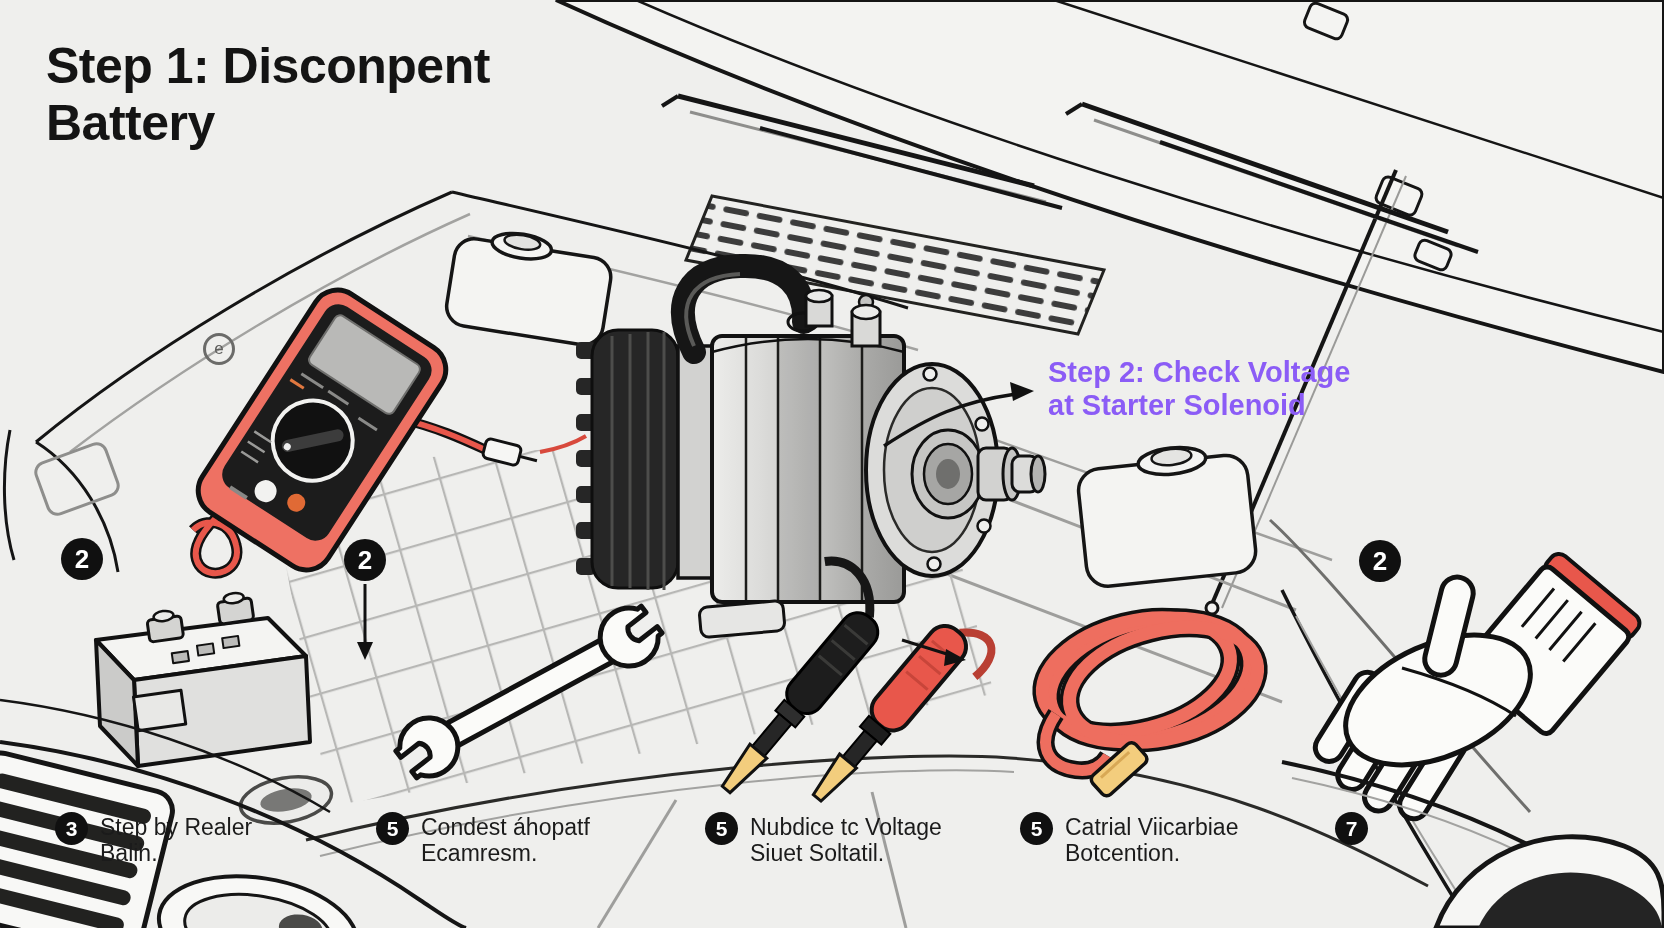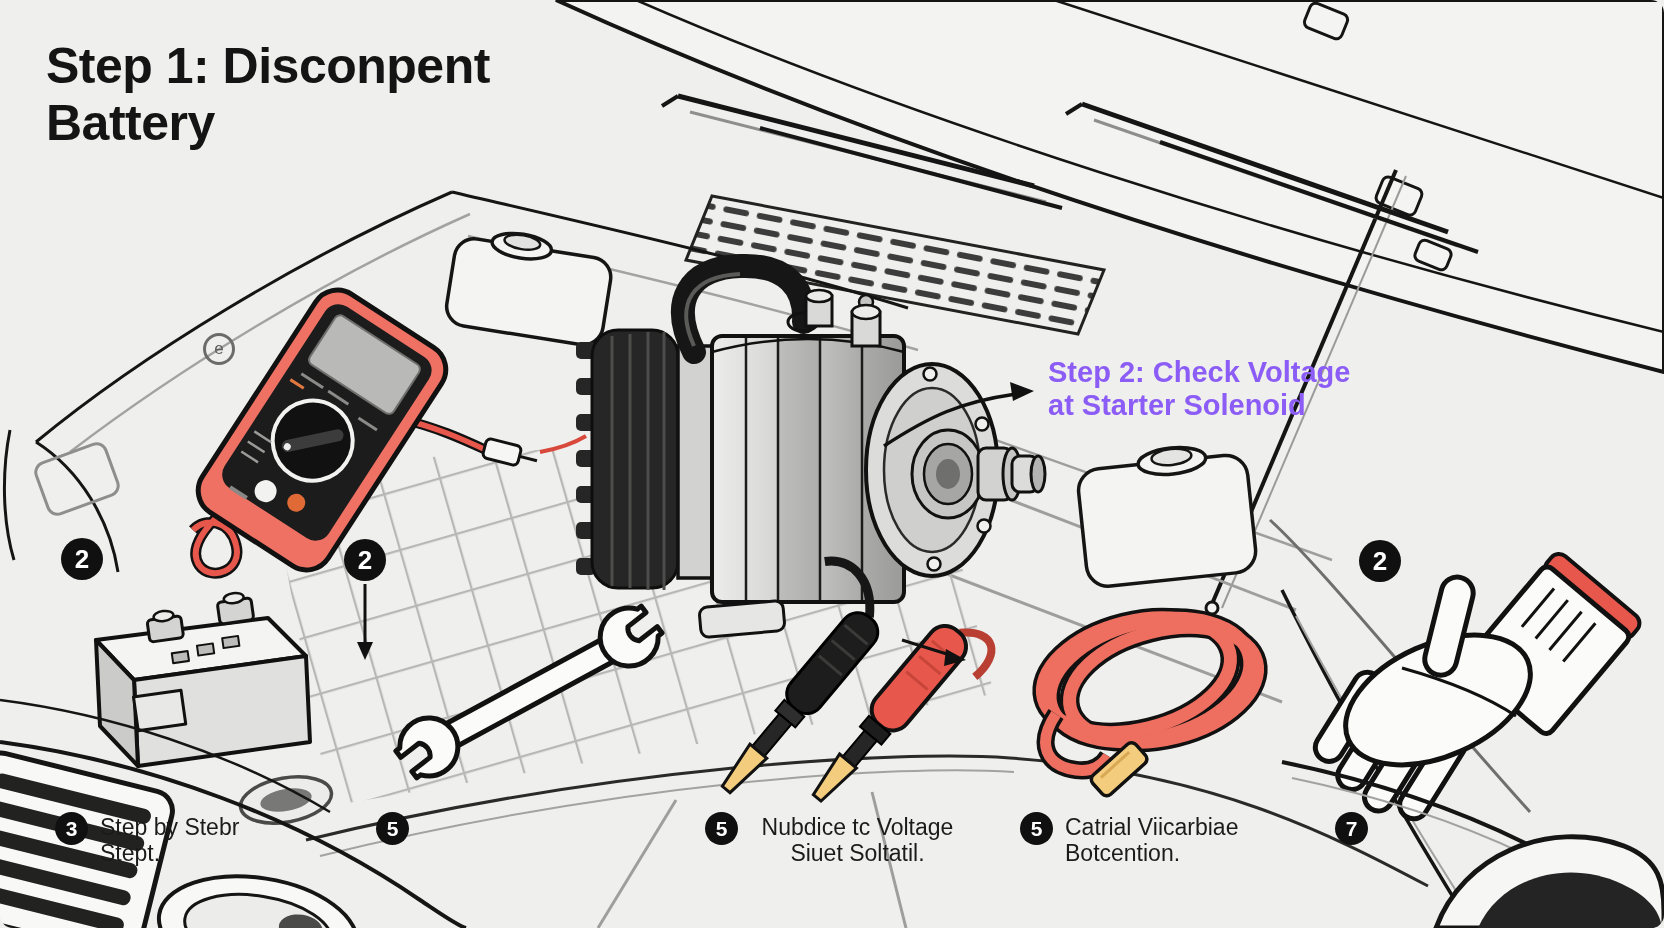--- a/index.html
+++ b/index.html
@@ -1,17 +1,17 @@
 <!DOCTYPE html>
 <html><head>
 <meta charset="utf-8">
 <style>
   html,body{margin:0;padding:0;background:#efefed;}
   .stage{position:relative;width:1664px;height:928px;overflow:hidden;
-         font-family:"Liberation Sans","DejaVu Sans",sans-serif;background:#efefed;border-radius:13px;}
+         font-family:"Liberation Sans","DejaVu Sans",sans-serif;background:#efefed;}
   .stage svg{position:absolute;left:0;top:0;}
   .overlay{position:absolute;color:#161616;}
   .title{left:46px;top:38px;width:560px;font-size:50px;line-height:1.14;
          font-weight:800;letter-spacing:-0.5px;color:#141414;}
   .step2{left:1048px;top:356px;width:332px;font-size:29px;line-height:1.14;
          font-weight:800;color:#8b5cf6;}
   .badge-lg{width:42px;height:42px;border-radius:50%;background:#101010;color:#fff;
             display:flex;align-items:center;justify-content:center;
             font-size:26px;font-weight:700;}
   .caption{display:flex;gap:12px;align-items:flex-start;}
@@ -319,28 +319,29 @@
 <div class="overlay step2">Step 2: Check Voltage at Starter Solenoid</div>
 
 <div class="overlay decor-e" style="left:203px;top:333px;">e</div>
 
 <div class="overlay badge-lg" style="left:61px;top:538px;">2</div>
 <div class="overlay badge-lg" style="left:344px;top:539px;">2</div>
 <div class="overlay badge-lg" style="left:1359px;top:540px;">2</div>
 
 <div class="overlay caption" style="left:55px;top:812px;">
   <div class="cap-num">3</div>
-  <div class="cap-text" style="width:160px;">Step by Stebr Stept.</div>
+  <div class="cap-text" style="width:160px;">Step by Realer Balih.</div>
 </div>
 <div class="overlay caption" style="left:376px;top:812px;">
   <div class="cap-num">5</div>
+  <div class="cap-text" style="width:185px;">Condest áhopatf Ecamresm.</div>
 </div>
 <div class="overlay caption" style="left:705px;top:812px;">
   <div class="cap-num">5</div>
-  <div class="cap-text" style="width:215px;text-align:center;">Nubdice tc Voltage Siuet Soltatil.</div>
+  <div class="cap-text" style="width:215px;">Nubdice tc Voltage Siuet Soltatil.</div>
 </div>
 <div class="overlay caption" style="left:1020px;top:812px;">
   <div class="cap-num">5</div>
   <div class="cap-text" style="width:195px;">Catrial Viicarbiae Botcention.</div>
 </div>
 <div class="overlay caption" style="left:1335px;top:812px;">
   <div class="cap-num">7</div>
 </div>
 
 </div>

